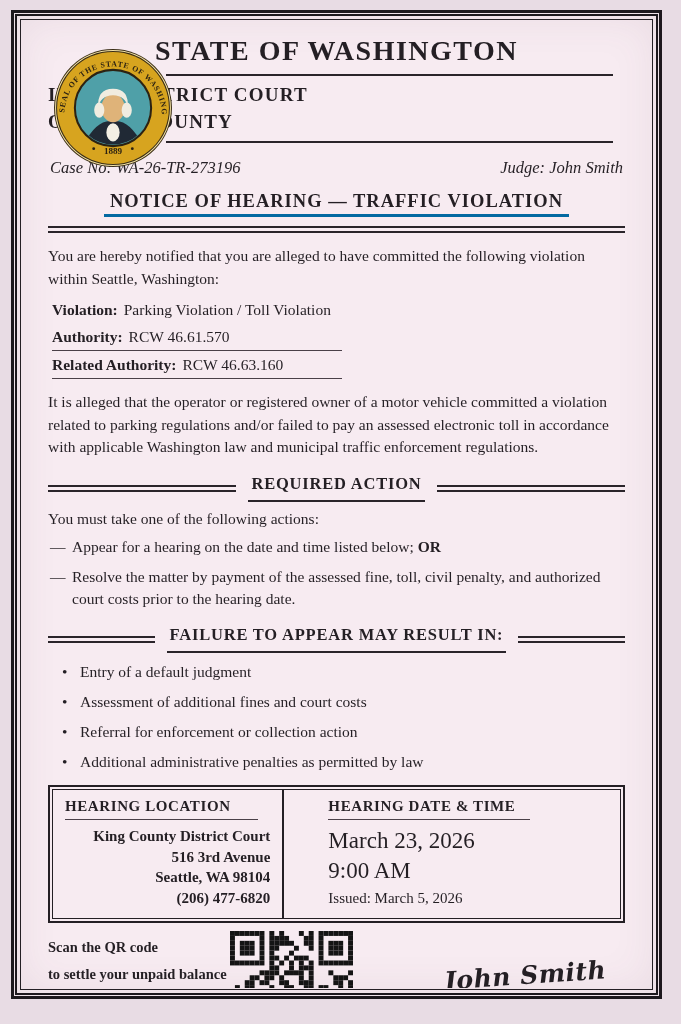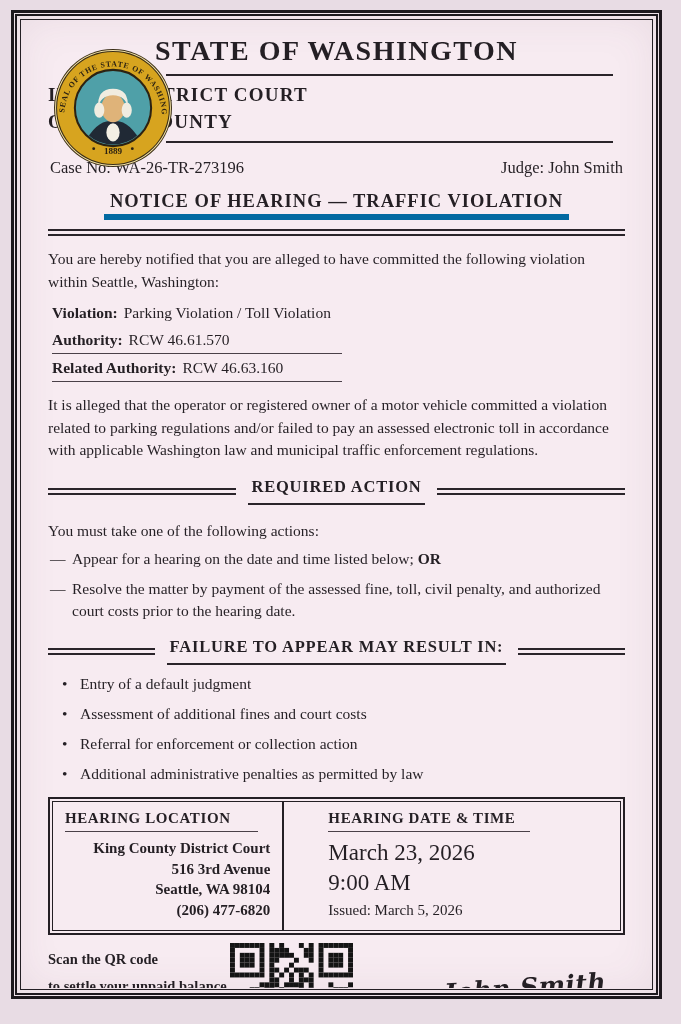--- a/index.html
+++ b/index.html
@@ -27,43 +27,43 @@
   .seal{position:absolute;left:4px;top:26px;width:122px;height:122px;z-index:2;}
   .state-title{
     text-align:center;font-size:28px;font-weight:bold;letter-spacing:1.5px;
     margin:0;line-height:1.15;
   }
   .hrule{border:0;border-top:2px solid #2a242a;margin:7px 12px 0 118px;}
   .court-line{text-align:left;font-size:19px;font-weight:bold;letter-spacing:1.2px;margin-top:7px;line-height:1.25;}
   .court-line.second{margin-top:3px;}
 
   
-  .case-row{display:flex;justify-content:space-between;font-size:16.5px;margin-top:15px;padding:0 2px;}
+  .case-row{display:flex;justify-content:space-between;font-size:16.5px;margin-top:15px;padding:0 2px;font-style:italic;}
 
   
   .notice-wrap{text-align:center;margin-top:13px;}
   .notice-title{
     display:inline-block;font-size:18.5px;font-weight:bold;letter-spacing:1px;
-    border-bottom:6px solid #0369a1;padding:0 6px 2px;
+    border-bottom:3px solid #0369a1;padding:0 6px 2px;
   }
   .dbl{height:3px;border-top:2px solid #2a242a;border-bottom:2px solid #2a242a;margin-top:9px;}
 
   
   .para{font-size:15.5px;line-height:1.48;margin:12px 0 0 0;}
   .fields{margin-top:5px;padding-left:4px;}
   .field-row{font-size:15.5px;padding:5px 0 4px 0;width:290px;}
   .field-row.ruled{border-bottom:1px solid #4a4048;}
   .field-row b{margin-right:6px;}
 
   
   .sect{display:flex;align-items:center;gap:12px;margin-top:15px;}
   .sect .seg{flex:1;height:3px;border-top:2px solid #2a242a;border-bottom:2px solid #2a242a;}
   .sect .txt{font-size:16.5px;font-weight:bold;letter-spacing:.8px;border-bottom:2px solid #2a242a;padding:0 3px 6px;white-space:nowrap;}
 
-  .action-intro{font-size:15.5px;margin-top:17px;}
+  .action-intro{font-size:15.5px;margin-top:8px;}
   .dash-item{display:flex;font-size:15.5px;line-height:1.42;margin-top:8px;padding-left:2px;}
   .dash-item .marker{width:22px;flex:none;}
   .bullet-item{display:flex;font-size:15.5px;line-height:1.35;margin-top:9px;padding-left:14px;}
   .bullet-item .marker{width:18px;flex:none;}
 
   
   .hearing-box{margin-top:12px;border:2px solid #241f24;padding:2px;}
   .hearing-inner{border:1px solid #241f24;display:flex;min-height:108px;gap:16px;}
   .cell{padding:8px 12px 9px 12px;box-sizing:border-box;}
   .cell.left{width:42%;border-right:2px solid #241f24;}

